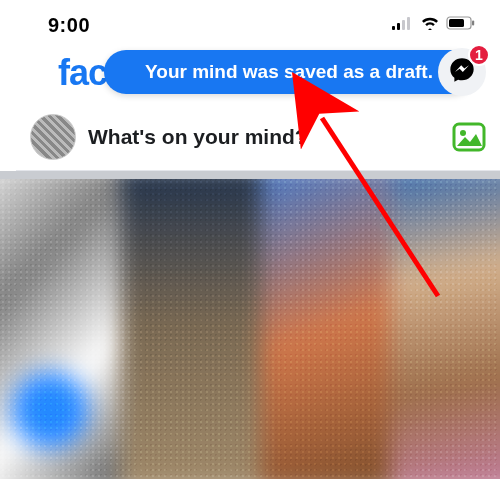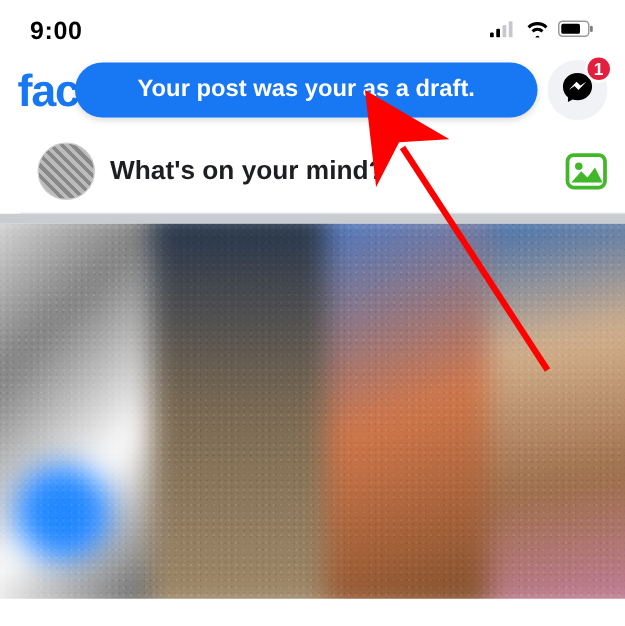--- a/index.html
+++ b/index.html
@@ -1,25 +1,25 @@
 <!DOCTYPE html>
 <html><head>
 <meta charset="utf-8">
 <style>
   * { box-sizing: border-box; margin: 0; padding: 0; }
   html, body { width: 500px; height: 501px; overflow: hidden; font-family: -apple-system, BlinkMacSystemFont, "Helvetica Neue", Arial, sans-serif; background: #fff; }
   .screen { width: 500px; height: 501px; position: relative; background: #fff; }
 
   
-  .status-bar { display: flex; justify-content: space-between; align-items: center; padding: 10px 24px 4px 24px; height: 44px; }
+  .status-bar { display: flex; justify-content: space-between; align-items: center; padding: 10px 24px 4px 24px; height: 44px; margin-left: 24px; }
   .status-time { font-size: 20px; font-weight: 600; letter-spacing: 0.5px; }
   .status-right { display: flex; align-items: center; gap: 6px; }
 
   
-  .header { position: relative; height: 60px; }
+  .header { position: relative; height: 60px; margin-left: 44px; }
   .logo { position: absolute; left: 14px; top: 8px; font-size: 36px; font-weight: 700; color: #1877f2; letter-spacing: -1px; }
   .toast { position: absolute; left: 60px; top: 6px; width: 370px; height: 44px; border-radius: 22px; background: #1877f2; color: #fff; display: flex; align-items: center; justify-content: center; font-size: 19px; font-weight: 700; box-shadow: 0 2px 6px rgba(0,0,0,0.15); }
   .messenger { position: absolute; right: 14px; top: 4px; width: 48px; height: 48px; border-radius: 24px; background: #f0f2f5; display: flex; align-items: center; justify-content: center; }
   .messenger-badge { position: absolute; top: -4px; right: -4px; width: 22px; height: 22px; border-radius: 11px; background: #e41e3f; color: #fff; font-size: 14px; font-weight: 700; display: flex; align-items: center; justify-content: center; border: 2px solid #fff; }
 
   
   .composer { display: flex; align-items: center; padding: 10px 14px; gap: 12px; border-bottom: 1px solid #e4e6eb; margin-left: 16px; }
   .avatar { width: 46px; height: 46px; border-radius: 23px; background: #d0d0d0; background-image: repeating-linear-gradient(45deg,#888 0 3px,#bbb 3px 6px); border:1px solid #ccc; flex-shrink:0; }
   .composer-prompt { flex: 1; font-size: 21px; font-weight: 600; color: #1c1e21; }
   .photo-btn { width: 34px; height: 30px; flex-shrink:0; }
@@ -68,21 +68,21 @@
           <rect x="1" y="1" width="24" height="12" rx="3" fill="none" stroke="#000" stroke-width="1.2" opacity="0.4"></rect>
           <rect x="3" y="3" width="15" height="8" rx="1.5" fill="#000"></rect>
           <rect x="26" y="4.5" width="2.2" height="5" rx="1" fill="#000" opacity="0.5"></rect>
         </svg>
       </span>
     </div>
   </div>
 
   <div class="header">
     <div class="logo">fac</div>
-    <div class="toast">Your post was your as a draft.</div>
+    <div class="toast">Your mind was saved as a draft.</div>
     <div class="messenger">
       <span>
         <svg width="28" height="28" viewBox="0 0 36 36">
           <path fill="#000" d="M18 3C9.6 3 3 9.2 3 17.2c0 4.4 2 8.3 5.2 10.9V33l4.8-2.6c1.6.4 3.2.7 5 .7 8.4 0 15-6.2 15-14.2S26.4 3 18 3z"></path>
           <path fill="#fff" d="M9 20.5l8-8.5 4 4 6-4-8 8.5-4-4-6 4z"></path>
         </svg>
       </span>
       <div class="messenger-badge">1</div>
     </div>
   </div>

